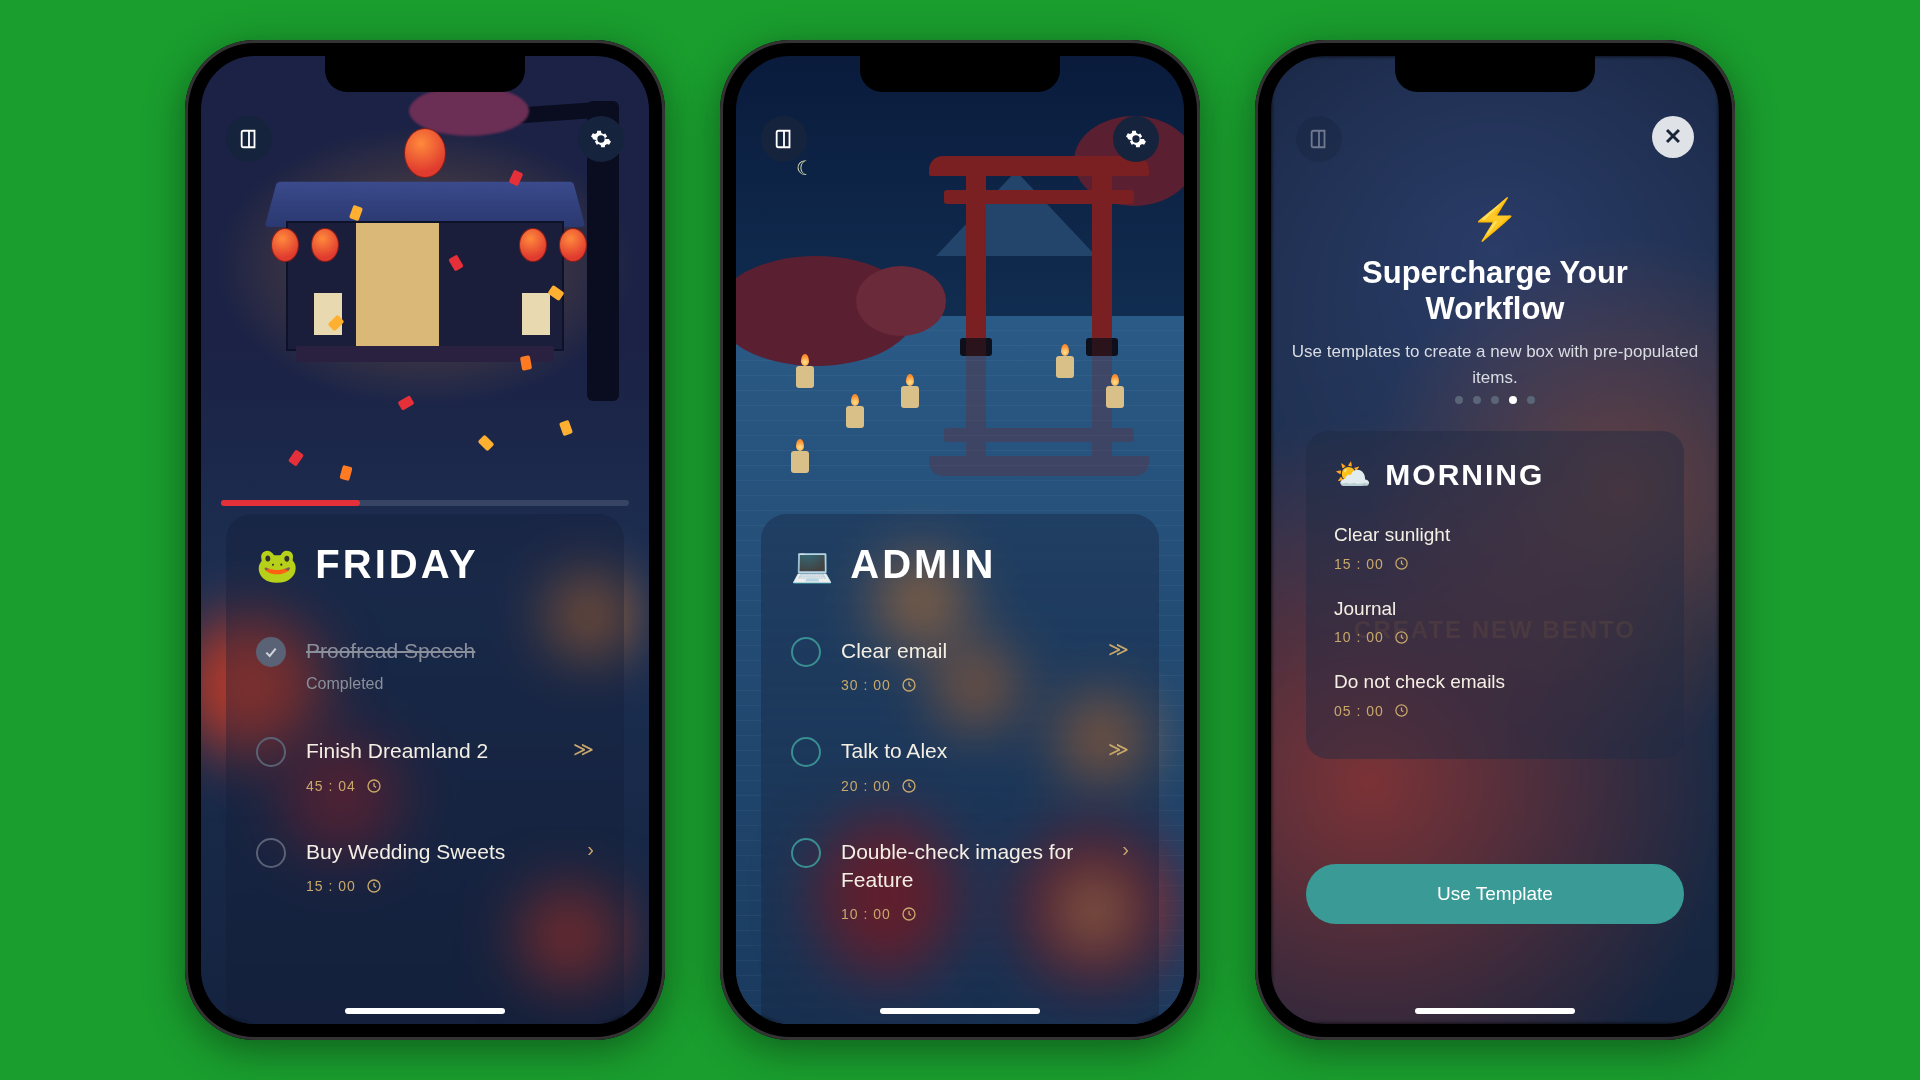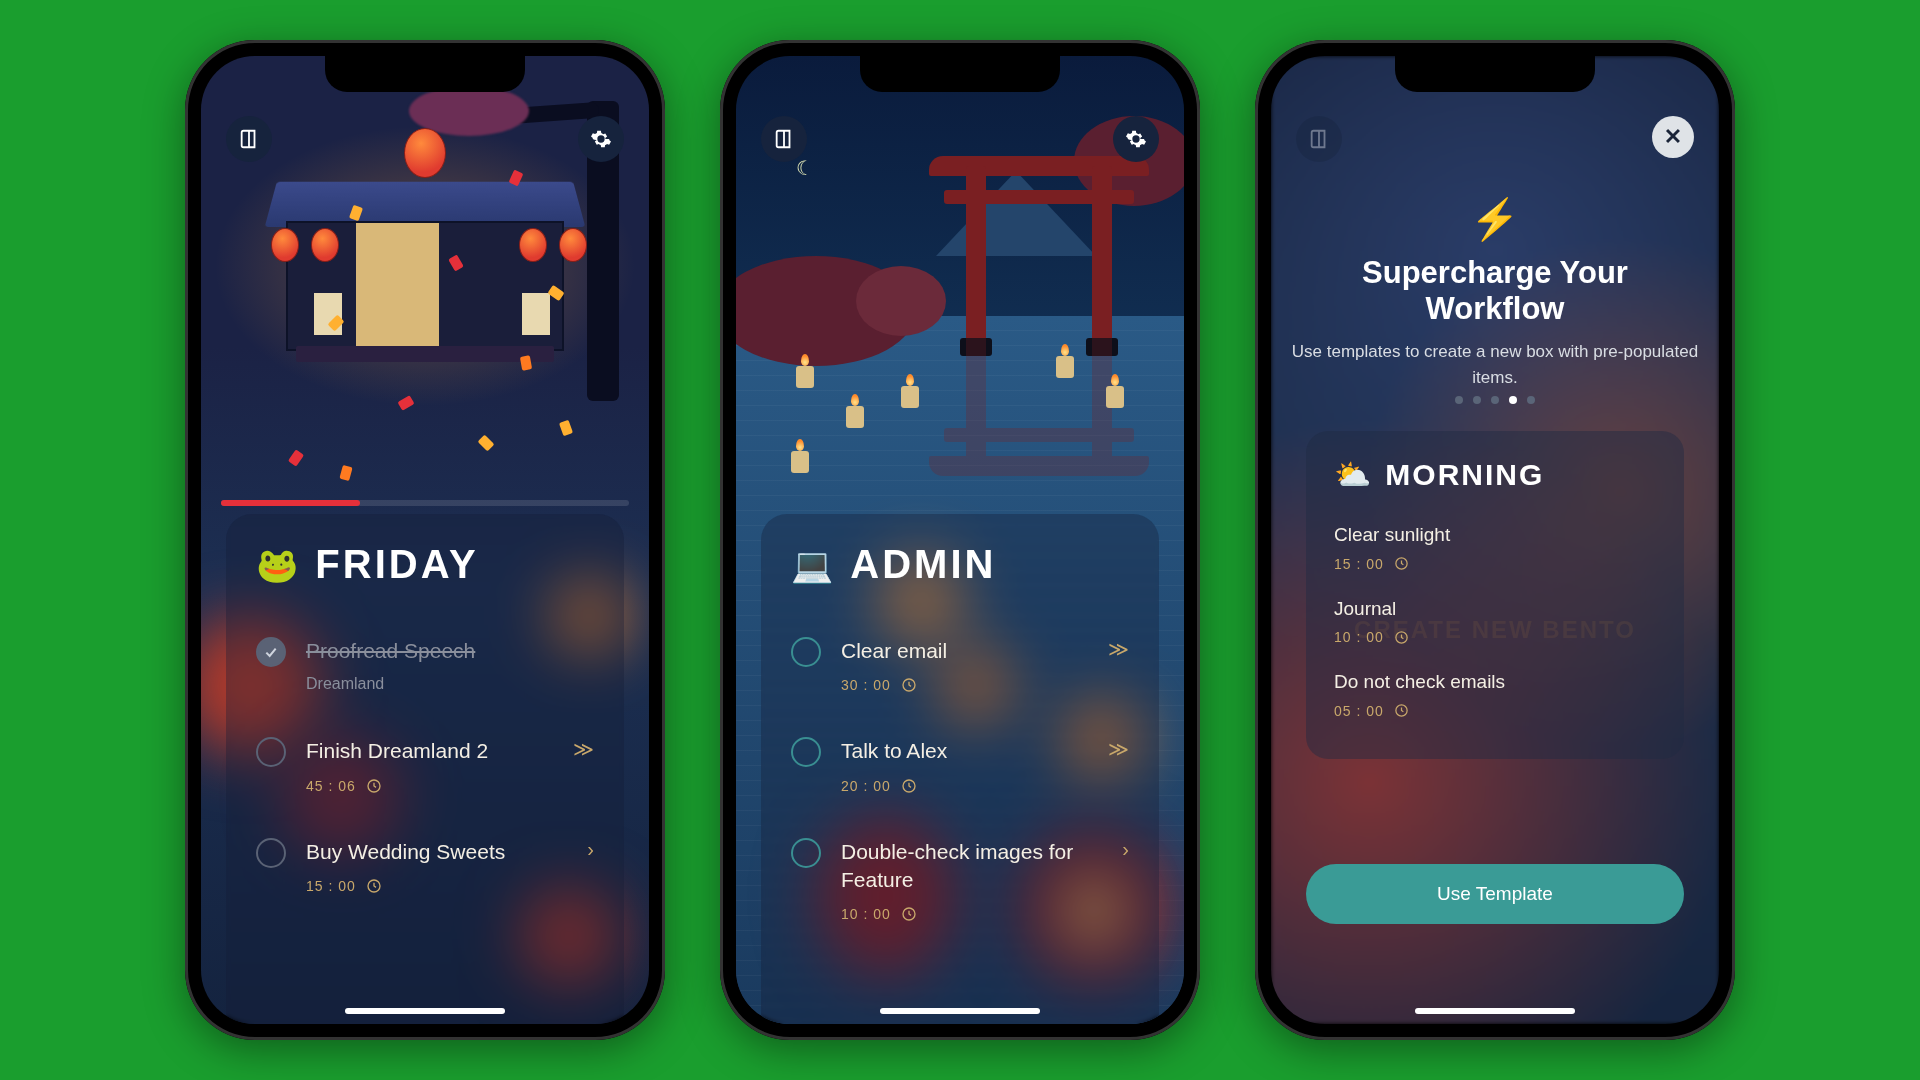--- a/index.html
+++ b/index.html
@@ -338,30 +338,30 @@
       </div>
 
       <div class="task">
         <div class="task-check done">
           <svg width="16" height="16" viewBox="0 0 24 24" fill="none" stroke="currentColor" stroke-width="3">
               <polyline points="5 13 10 18 19 7"></polyline>
             </svg>
         </div>
         <div class="task-body">
           <div class="task-name done">Proofread Speech</div>
-          <div class="task-sub">Dreamland</div>
+          <div class="task-sub">Completed</div>
         </div>
       </div>
 
       <div class="task">
         <div class="task-check grey"></div>
         <div class="task-body">
           <div class="task-name">Finish Dreamland 2</div>
           <div class="task-meta">
-            <span>45 : 06</span>
+            <span>45 : 04</span>
             <svg width="16" height="16" viewBox="0 0 24 24" fill="none" stroke="currentColor" stroke-width="2">
                 <circle cx="12" cy="12" r="9"></circle>
                 <path d="M12 7v5l3 2"></path>
               </svg>
           </div>
         </div>
         <div class="task-arrow">≫</div>
       </div>
 
       <div class="task">

